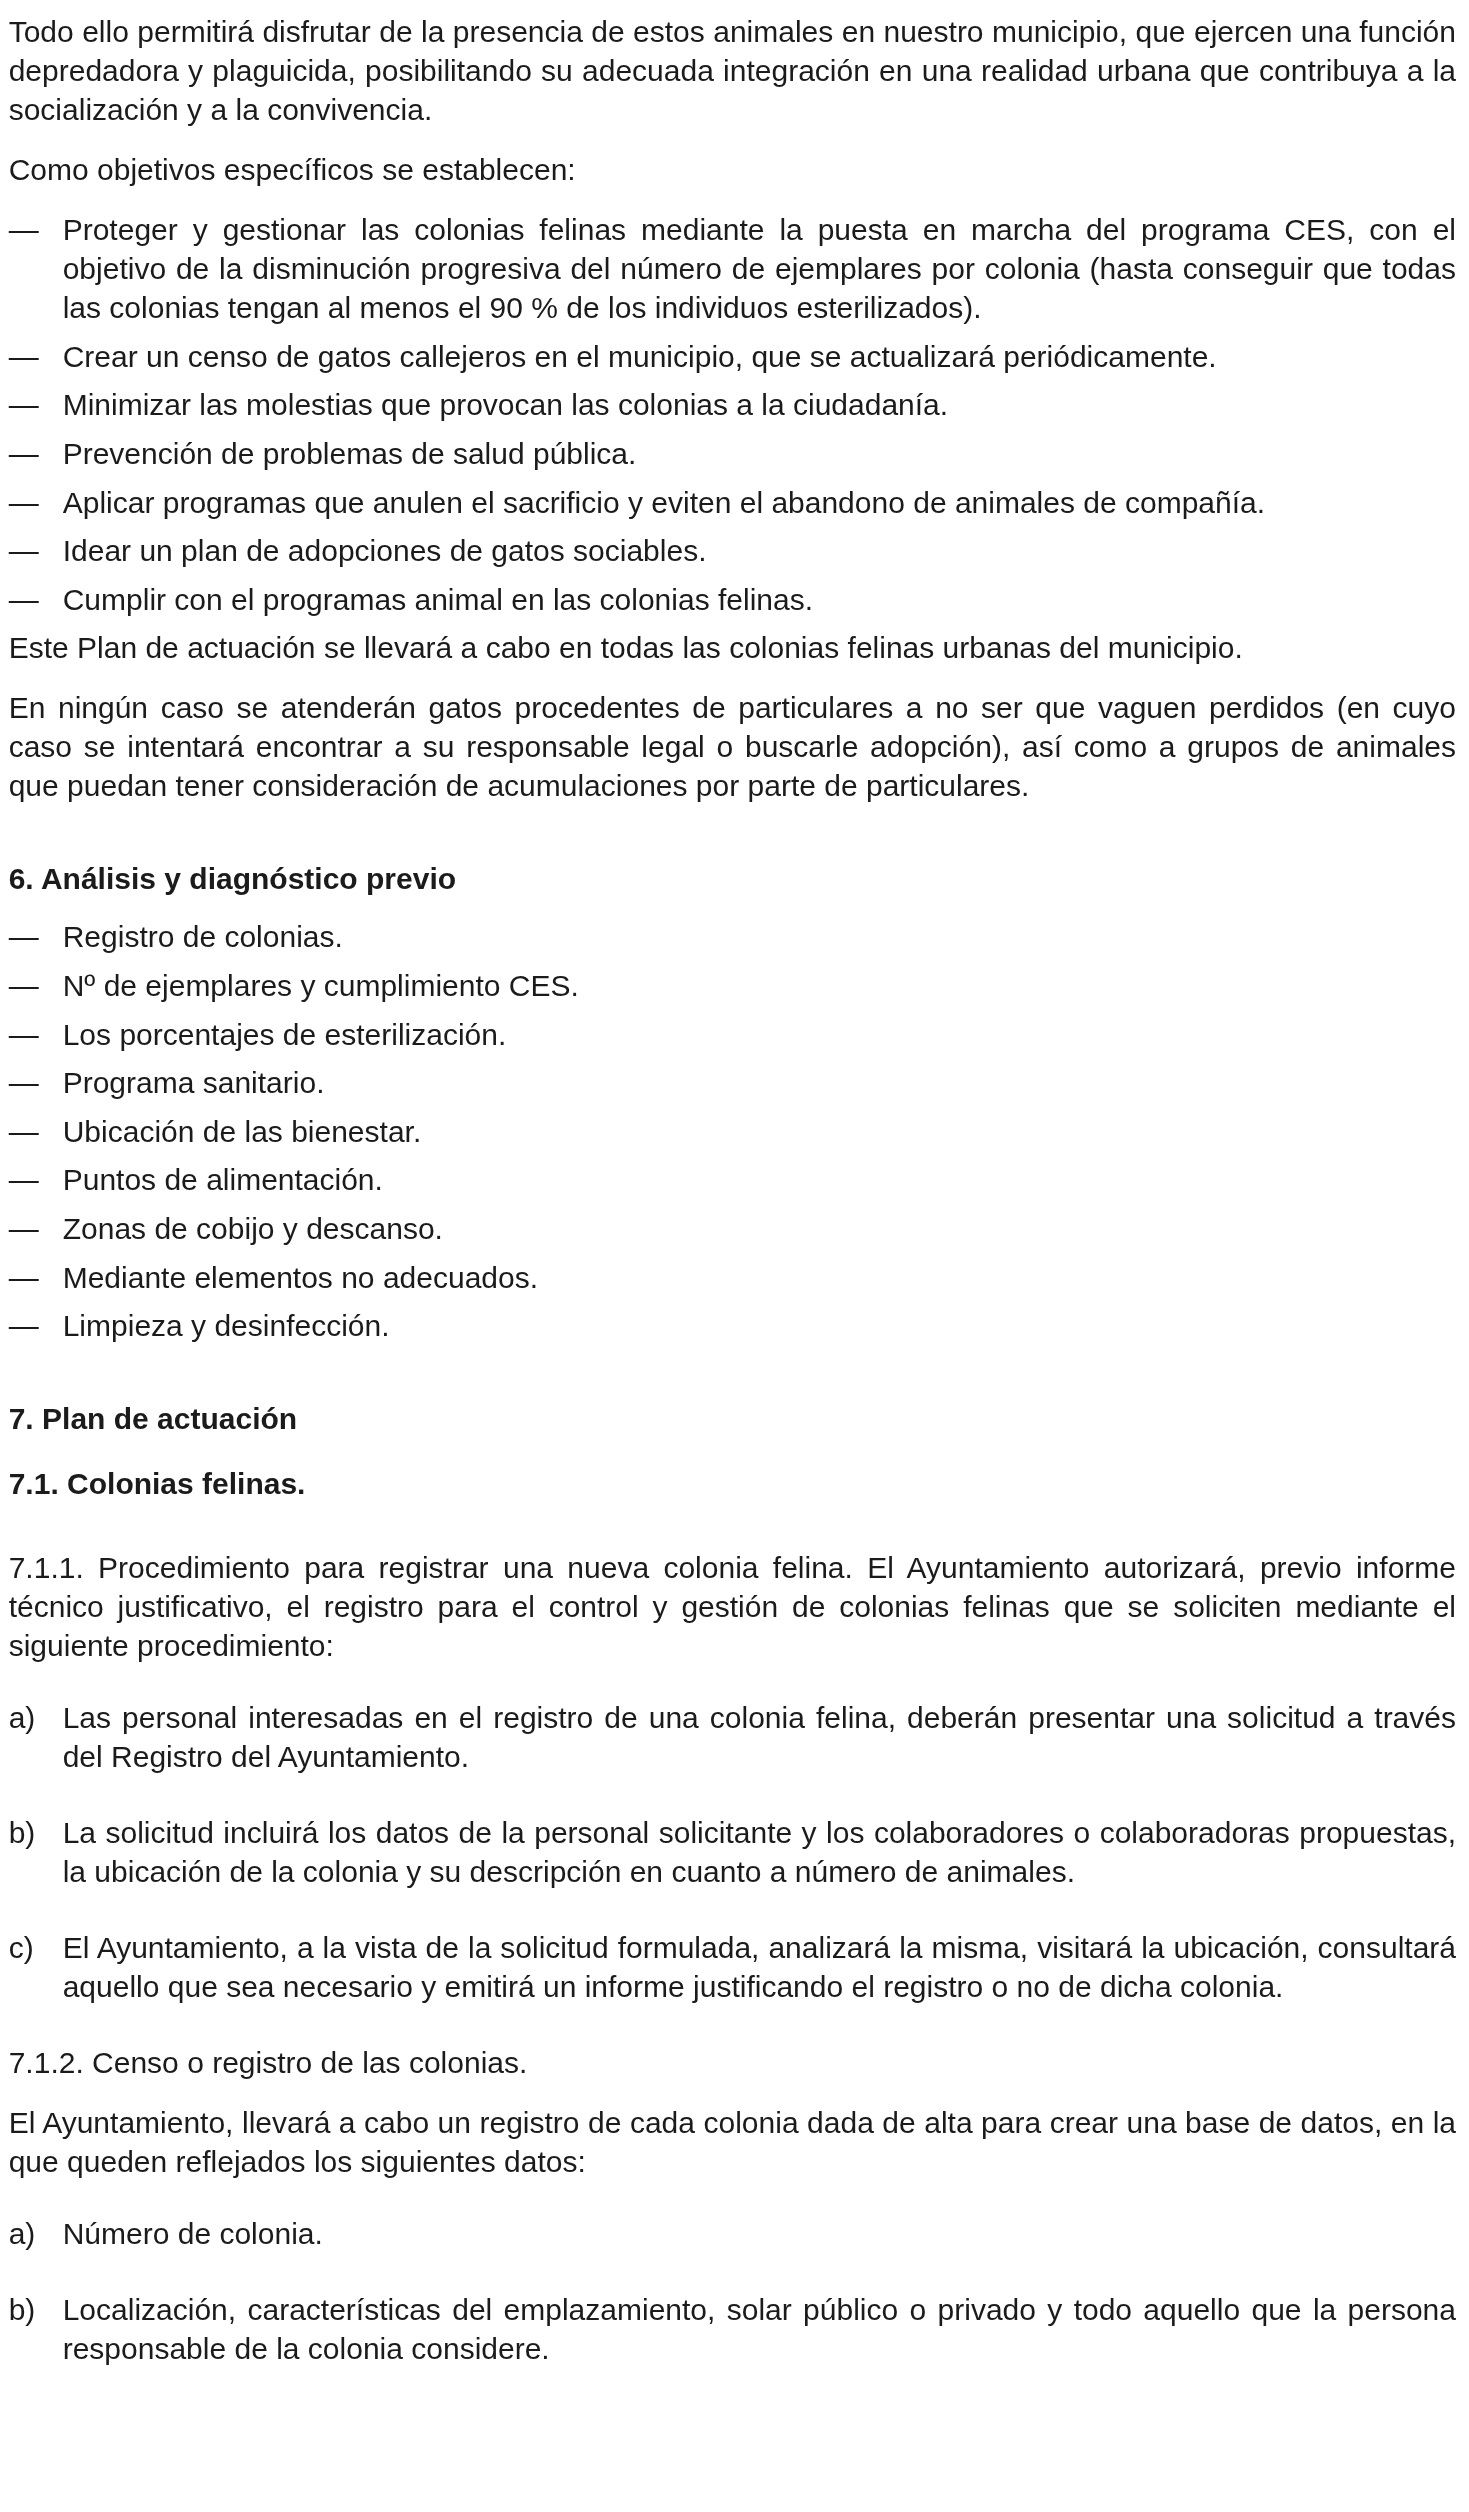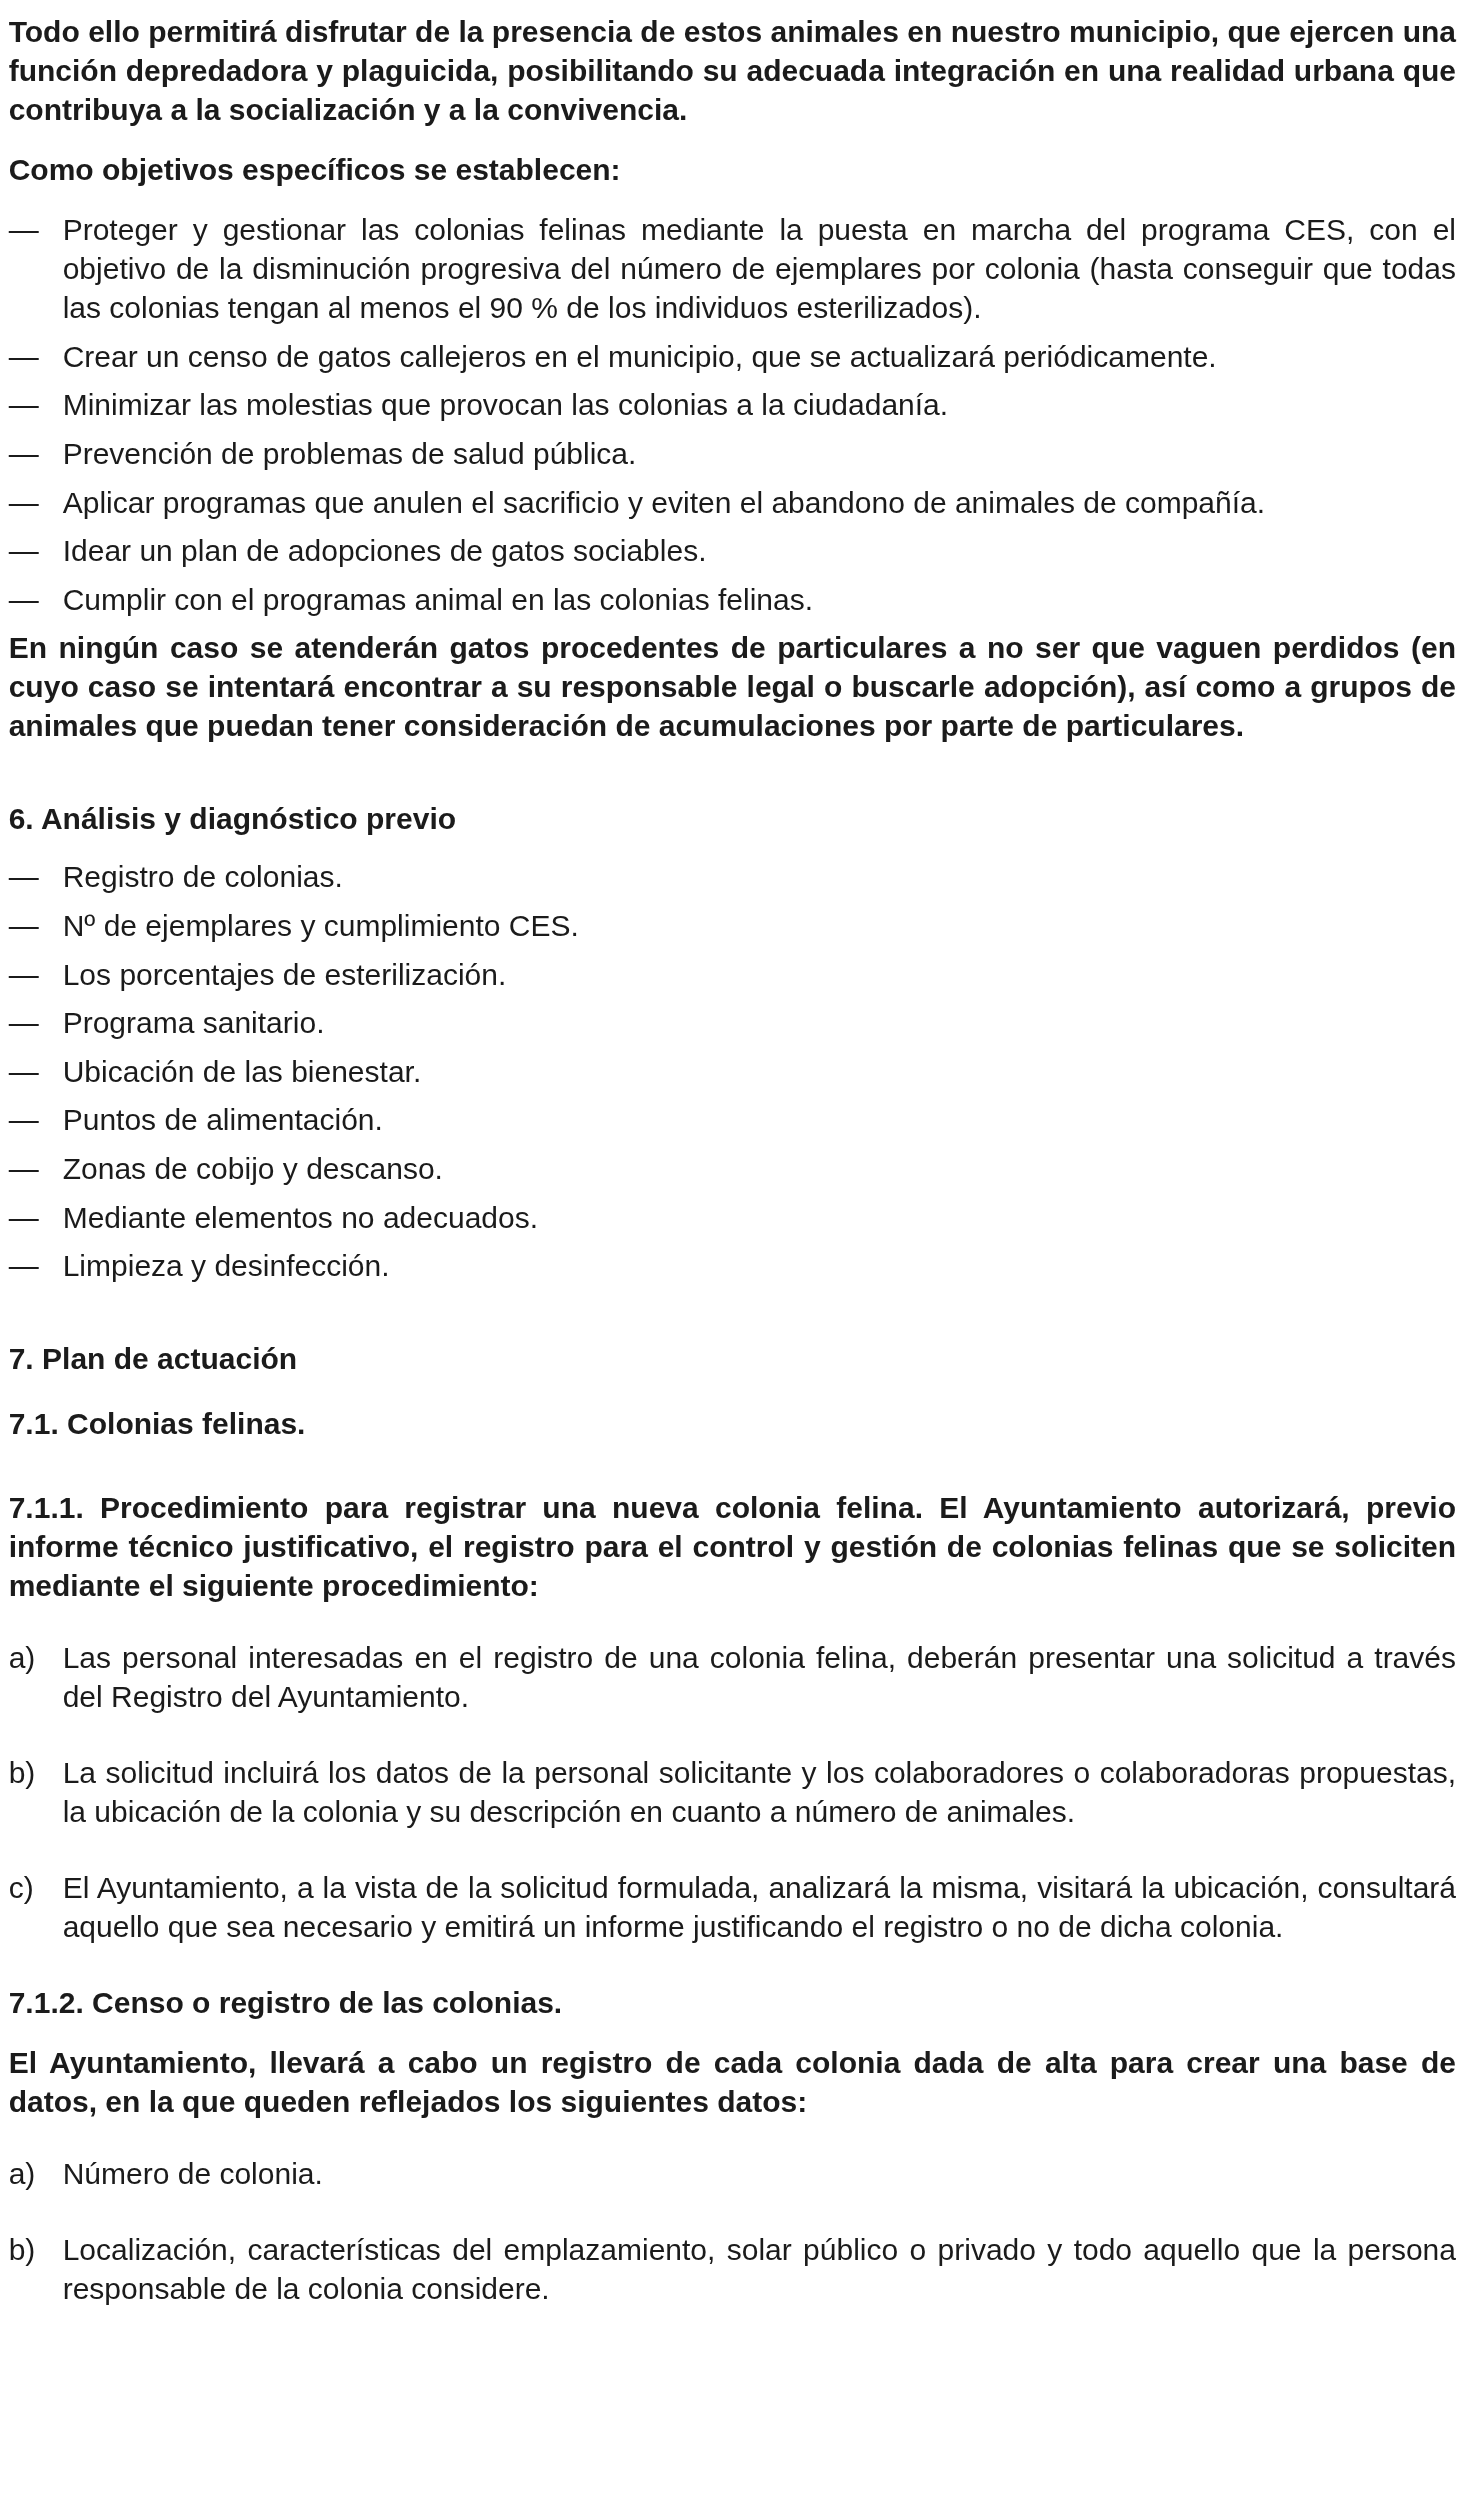--- a/index.html
+++ b/index.html
@@ -10,21 +10,20 @@
     padding: 12.2px 14px 21px 8.7px;
     background: #ffffff;
     color: #1b1b1b;
     font-family: "Liberation Sans", "DejaVu Sans", sans-serif;
     font-size: 30px;
     line-height: 39px;
   }
   .para {
     margin: 0 0 21px;
     text-align: justify;
-    font-weight: bold;
   }
   .heading {
     font-weight: bold;
     font-size: 30px;
     line-height: 39px;
     margin: 54px 0 19px;
   }
   .heading.sub {
     margin: 26px 0 45px;
   }
@@ -75,20 +74,21 @@
   <div class="li">
     <span class="marker">—</span>
     <span class="li-text">Idear un plan de adopciones de gatos sociables.</span>
   </div>
   <div class="li">
     <span class="marker">—</span>
     <span class="li-text">Cumplir con el programas animal en las colonias felinas.</span>
   </div>
 
 
+  <p class="para">Este Plan de actuación se llevará a cabo en todas las colonias felinas urbanas del municipio.</p>
 
   <p class="para">En ningún caso se atenderán gatos procedentes de particulares a no ser que vaguen perdidos (en cuyo caso se intentará encontrar a su responsable legal o buscarle adopción), así como a grupos de animales que puedan tener consideración de acumulaciones por parte de particulares.</p>
 
   <h2 class="heading">6. Análisis y diagnóstico previo</h2>
 
   <div class="li">
     <span class="marker">—</span>
     <span class="li-text">Registro de colonias.</span>
   </div>
   <div class="li">

